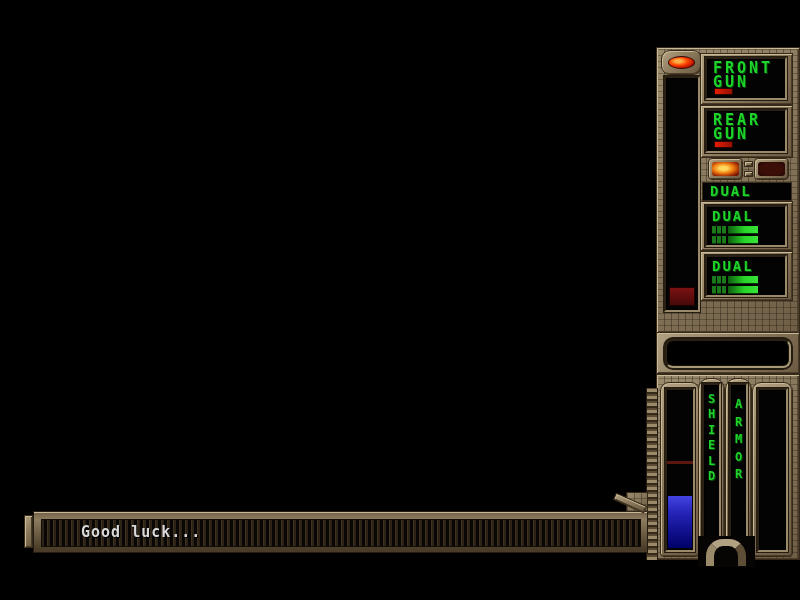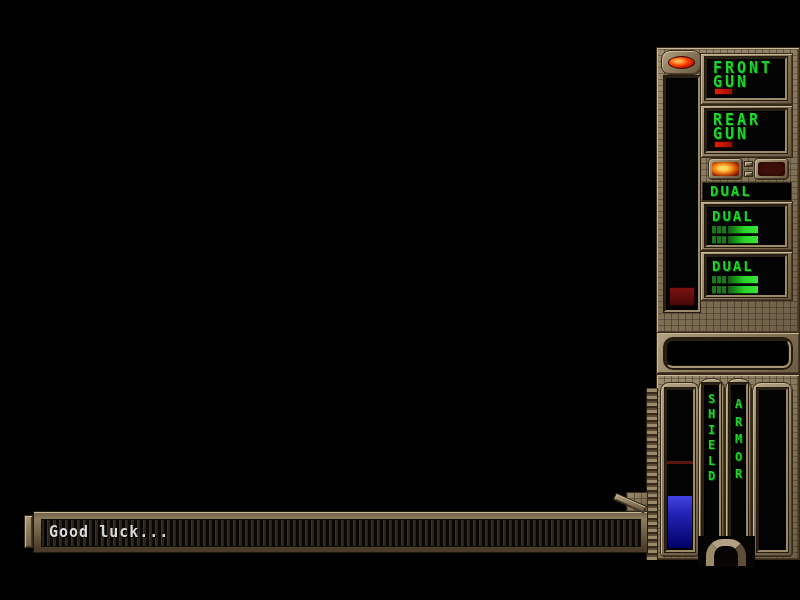--- a/index.html
+++ b/index.html
@@ -71,21 +71,21 @@
     border:1px solid #300800;
   }
 
   
   .slats {
     background:repeating-linear-gradient(90deg,#2c2316 0 2px,#090705 2px 5px,#40311e 5px 6px);
     border:1px solid #120d06;
   }
   .msg-text {
     color:#d9d9d9; font-weight:bold; font-size:15px; letter-spacing:1px;
-    text-shadow:1px 1px 0 #000; white-space:nowrap;
+    text-shadow:1px 1px 0 #000; white-space:nowrap;margin-left:32px;
   }
   .rungs {
     background:repeating-linear-gradient(0deg,#9a8a6a 0 3px,#5a4a34 3px 5px,#352a1a 5px 7px);
     border-left:1px solid #241c10; border-right:1px solid #241c10;
   }
   .arch {
     border-left:8px solid #9a8a6a; border-right:8px solid #5e4e38;
     border-top:7px solid #b2a283; border-radius:17px 17px 0 0;
   }
 </style>

